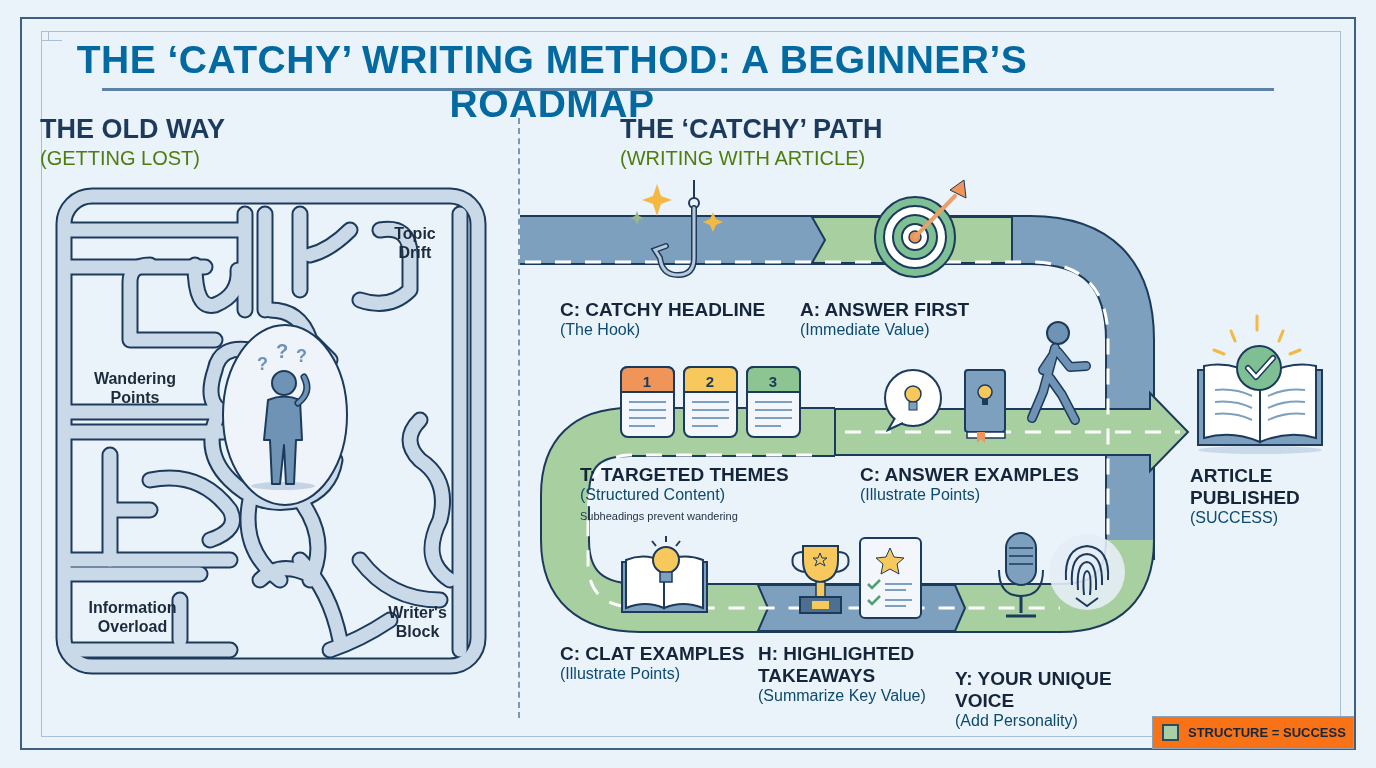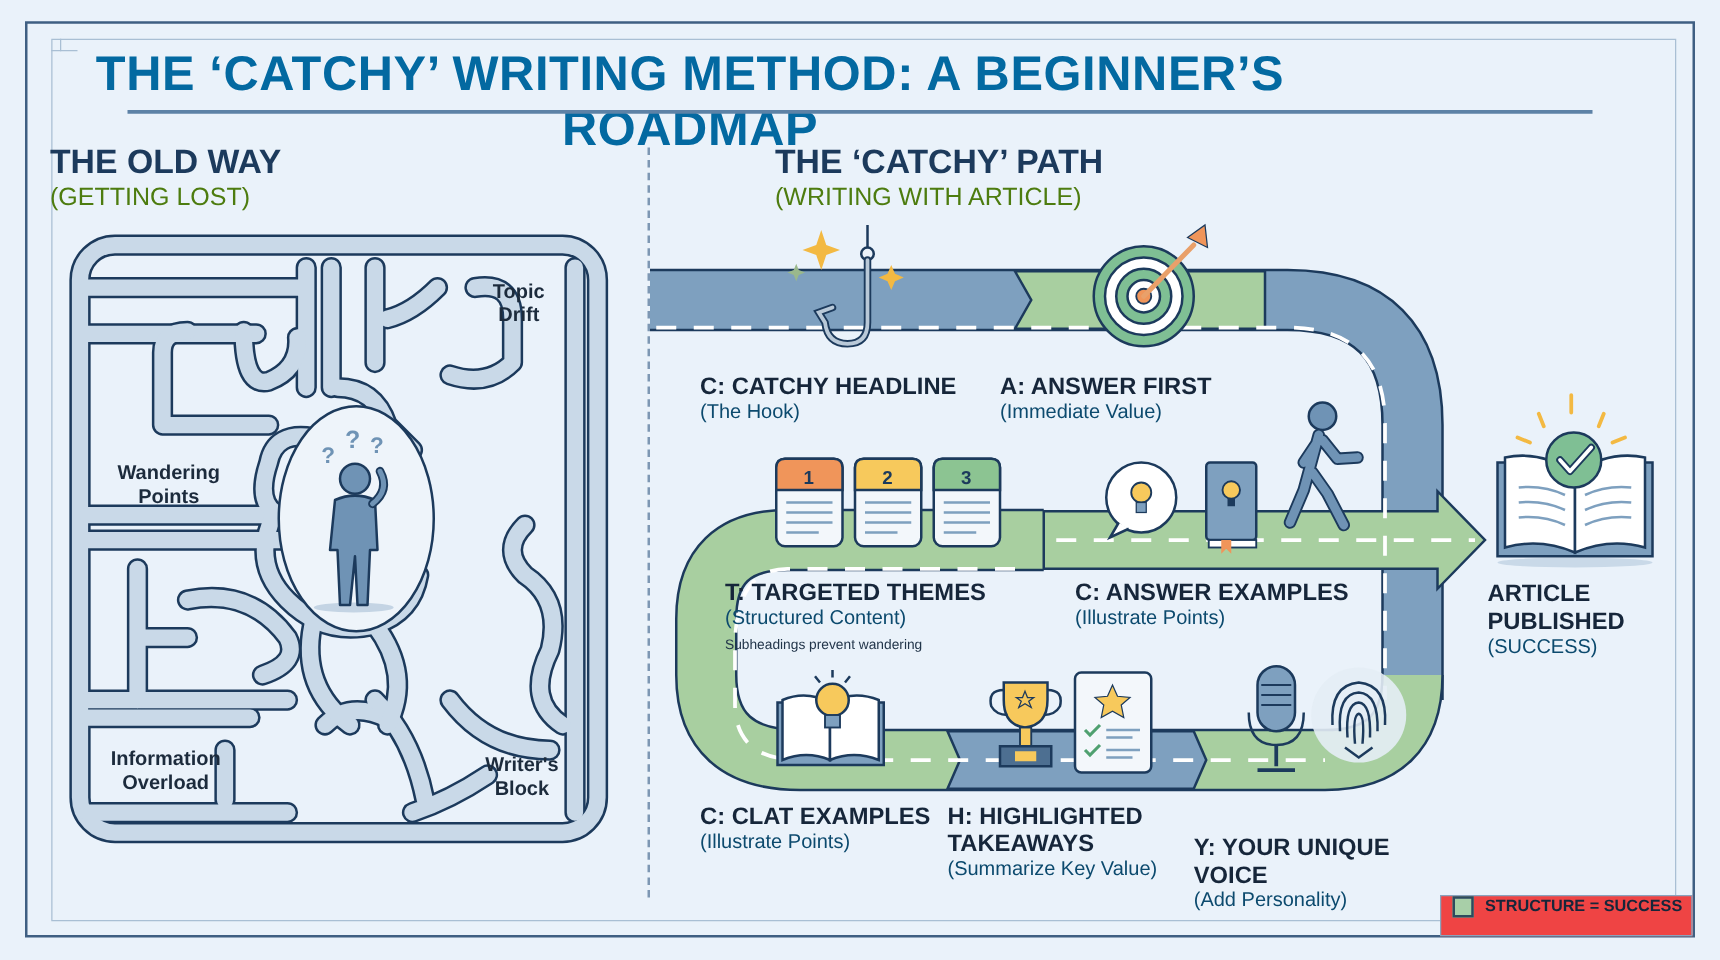--- a/index.html
+++ b/index.html
@@ -40,22 +40,22 @@
   .lbl { position: absolute; line-height: 1.15; }
   .lbl .t { font-weight: 700; font-size: 19px; color: #16263a; }
   .lbl .d { font-size: 16px; color: #0c4a6e; }
   .lbl .n { font-size: 11px; color: #22354a; margin-top: 6px; }
   .maze-lbl {
     position: absolute; font-weight: 700; font-size: 16px; color: #1c2b3c;
     text-align: center; line-height: 1.2;
   }
   .legend {
     position: absolute; left: 1152px; top: 716px; width: 202px; height: 33px;
-    border: 1px solid #8aa3bd; background: #ef4444;
-    display: flex; align-items: flex-start; padding-left: 9px; gap: 9px;
+    border: 1px solid #8aa3bd; background: #f97316;
+    display: flex; align-items: center; padding-left: 9px; gap: 9px;
   }
   .legend .sw { width: 17px; height: 17px; background: #a8cfa8; border: 2px solid #2d4a5e; }
   .legend .lt { font-size: 13px; font-weight: 700; color: #16263a; }
 </style>
 </head>
 <body>
 
 <div class="frame-outer"></div>
 <div class="frame-inner"></div>
 <div class="frame-tick" style="left:41px;top:40px;width:21px;height:1px;"></div>

